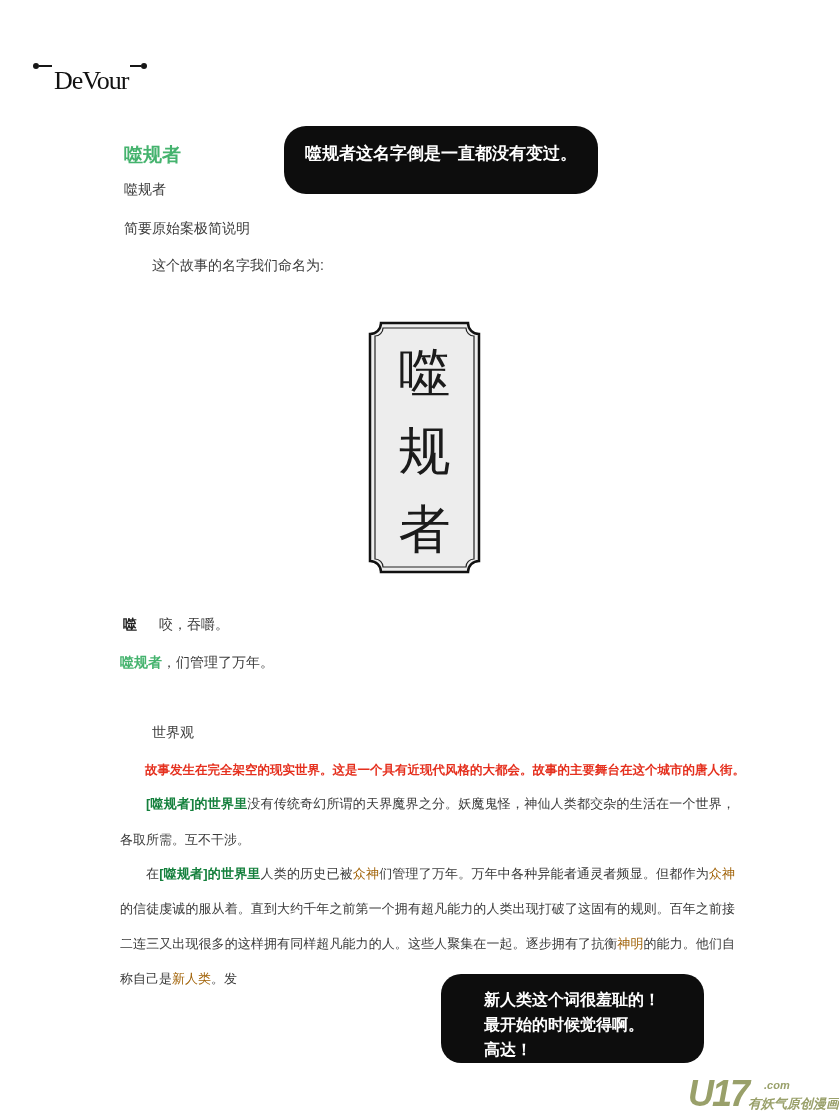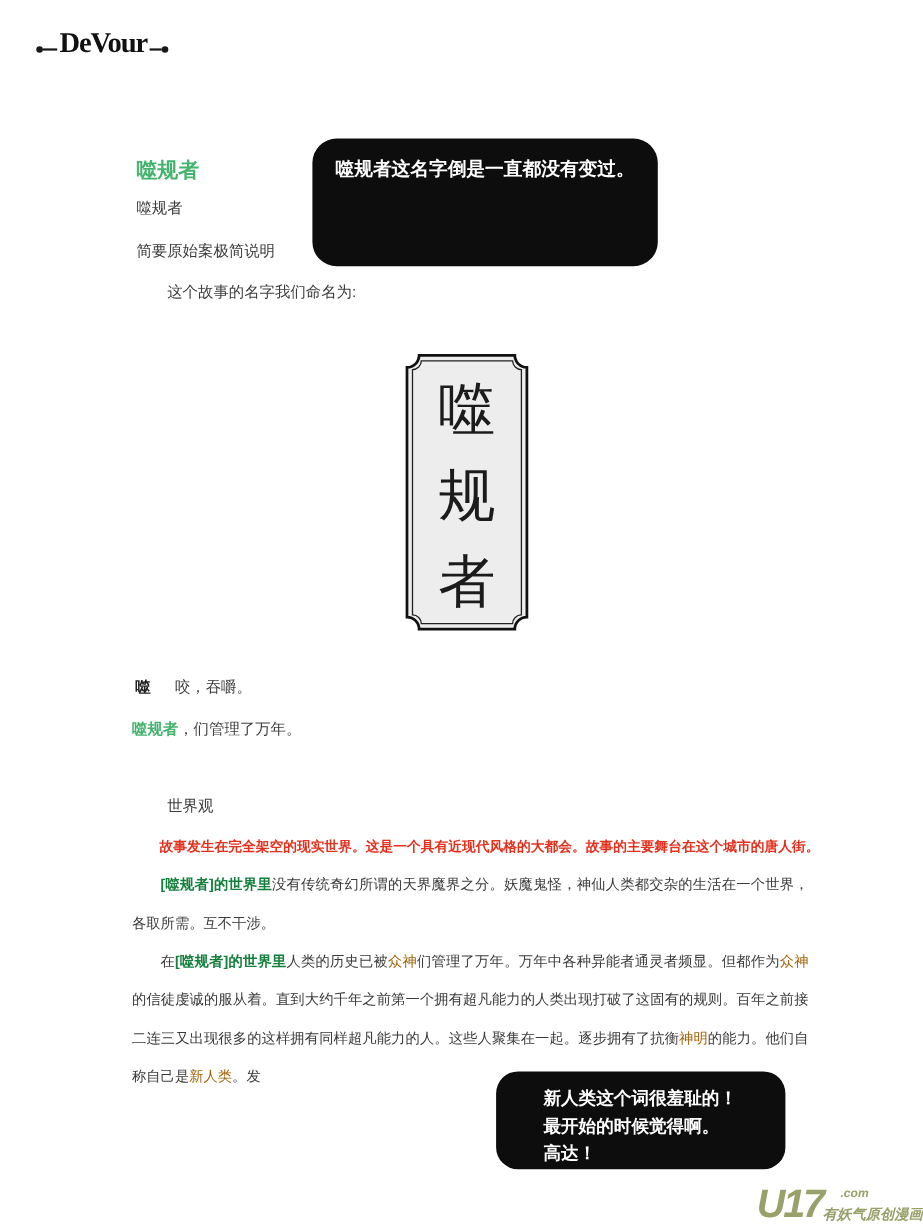--- a/index.html
+++ b/index.html
@@ -10,38 +10,38 @@
     font-family:"Liberation Sans", sans-serif; color:#3a3a3a;
   }
 
   
   .brand { position:absolute; left:33px; top:26px; display:flex; align-items:center; }
   .brand-dot { width:6px; height:6px; border-radius:50%; background:#171717; margin-top:12px; }
   .brand-rule { height:2px; background:#171717; margin-top:12px; }
   .brand-rule.l { width:13px; }
   .brand-rule.r { width:11px; }
   .brand-text {
-    font-family:"Liberation Serif", serif; font-weight:bold; font-size:26px;
-    color:#111; letter-spacing:-1px; padding:0 2px; line-height:1;
+    font-family:"Liberation Serif", serif; font-weight:normal; font-size:26px;
+    color:#111; letter-spacing:-1px; padding:0 2px; line-height:1;margin-top:42px;
   }
 
   
   .green-title { position:absolute; left:124px; top:142px; font-size:19px; font-weight:bold; color:#45b36e; }
   .plain-line  { position:absolute; font-size:14px; color:#3c3c3c; }
   .sub-title   { left:124px; top:181px; }
   .note-line   { left:124px; top:220px; }
   .naming-line { left:152px; top:257px; }
 
   
   .bubble {
     position:absolute; background:#0d0d0d; color:#ffffff;
     border-radius:22px; font-weight:bold;
   }
-  .bubble-top { left:284px; top:126px; width:314px; height:116px; padding:15px 0 0 21px; font-size:17px; line-height:25px; }
-  .bubble-bottom { left:451px; top:974px; width:263px; height:89px; padding:13px 0 0 43px; font-size:16px; line-height:25px; border-radius:20px; }
+  .bubble-top { left:284px; top:126px; width:314px; height:68px; padding:15px 0 0 21px; font-size:17px; line-height:25px; }
+  .bubble-bottom { left:441px; top:974px; width:263px; height:89px; padding:13px 0 0 43px; font-size:16px; line-height:25px; border-radius:20px; }
   .bubble .bline { display:block; }
 
   
   .plaque { position:absolute; left:368px; top:321px; width:113px; height:253px; }
   .plaque svg { position:absolute; left:0; top:0; }
   .plaque-chars {
     position:absolute; left:0; top:0; width:113px; height:253px;
     display:flex; flex-direction:column; align-items:center;
     padding:26px 0 18px; justify-content:space-between;
     font-family:"Liberation Serif", serif; font-size:52px; color:#1b1b1b; line-height:1;

